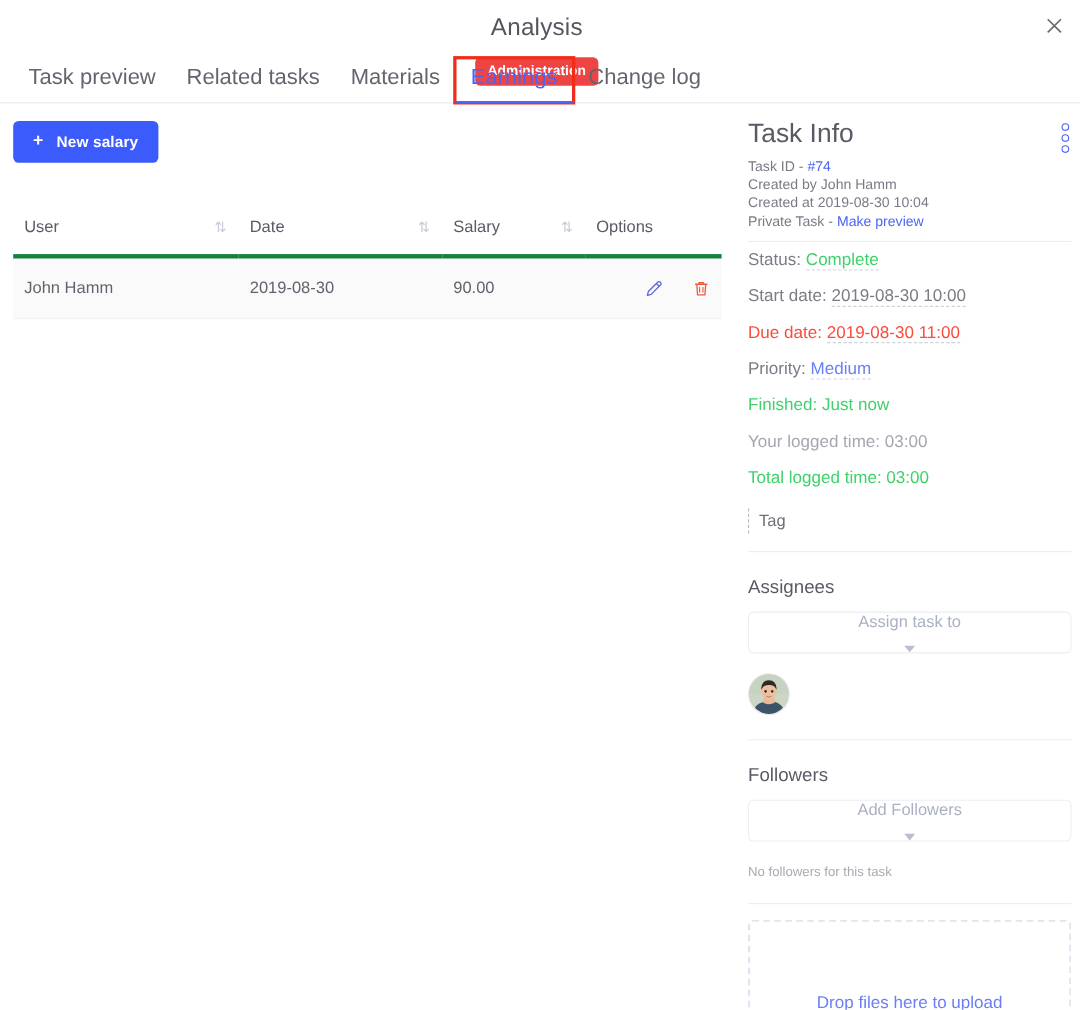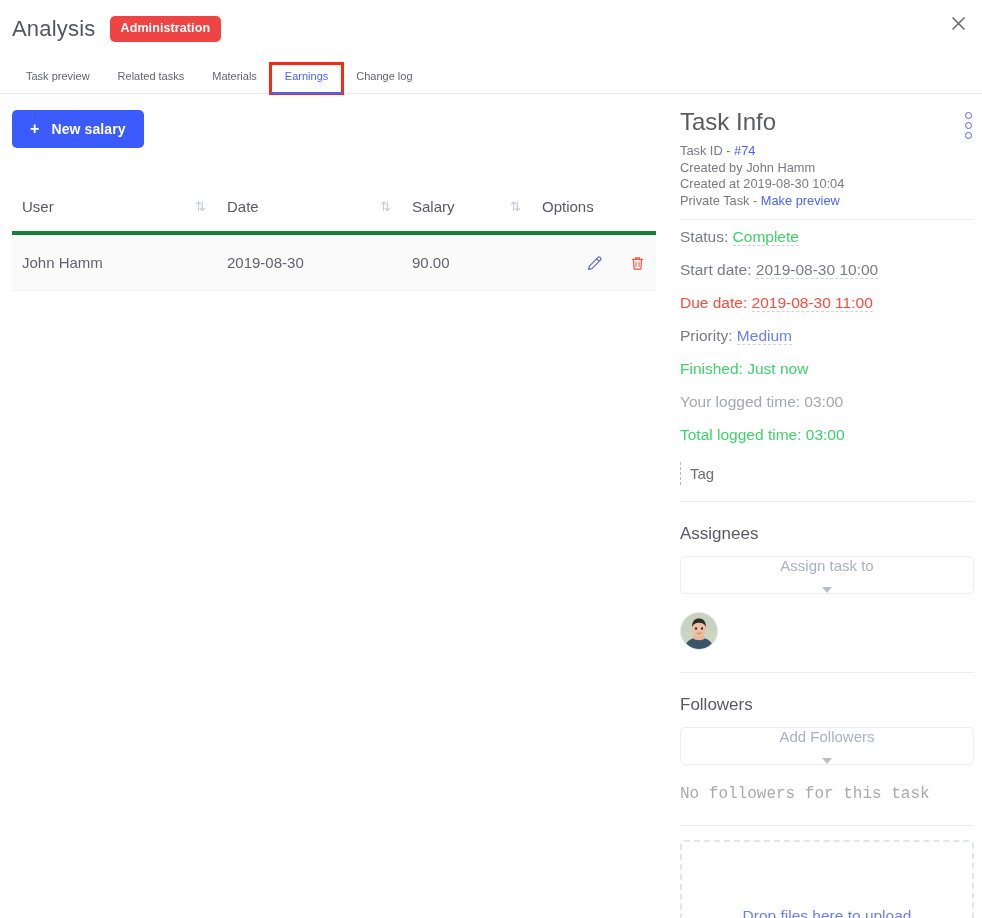--- a/index.html
+++ b/index.html
@@ -11,21 +11,21 @@
     color: #5a5a64;
     overflow: hidden;
     position: relative;
   }
 
   
   .modal-header {
     padding: 12px 18px 0 12px;
     position: relative;
   }
-  .title-row { display:flex; align-items:center; gap:14px; height:34px; }
+  .title-row { display:flex; align-items:center; gap:14px; height:34px;flex-direction:column; }
   .modal-title {
     font-size: 22px;
     color: #55555f;
     font-weight: 400;
     letter-spacing: .2px;
   }
   .badge-admin {
     background: #ef4444;
     color:#fff;
     font-size: 12.5px;
@@ -49,21 +49,21 @@
   .tabs {
     display:flex;
     align-items:flex-end;
     gap:0;
     border-bottom:1px solid #e9e9ee;
     padding: 0 12px;
     margin-top: 10px;
     height: 38px;
   }
   .tab {
-    font-size: 11px;
+    font-size: 20px;
     color:#64646e;
     padding: 6px 14px 11px;
     cursor:pointer;
     position:relative;
     white-space:nowrap;
   }
   .tab.active { color:#4a64f5; }
   .tab.active::after{
     content:"";
     position:absolute;
@@ -235,21 +235,21 @@
   .avatar-row{ margin-top:18px; }
   .avatar{
     width:38px;height:38px;border-radius:50%;
     border:1px solid #e6e6ec;
     overflow:hidden;
     display:block;
     background:#cfd6c8;
   }
   .avatar svg{display:block;}
   .divider{ border-top:1px solid #ededf1; margin-top:22px; }
-  .no-followers{ font-size:16px; color:#a9a9b3; margin-top:20px;font-family:Liberation Mono, monospace; }
+  .no-followers{ font-size:12px; color:#a9a9b3; margin-top:20px; }
 
   .dropzone{
     margin-top:14px;
     border:2px dashed #e2e5ef;
     border-radius:4px;
     height:152px;
     display:flex;
     align-items:center;
     justify-content:center;
     color:#6a7ef7;

